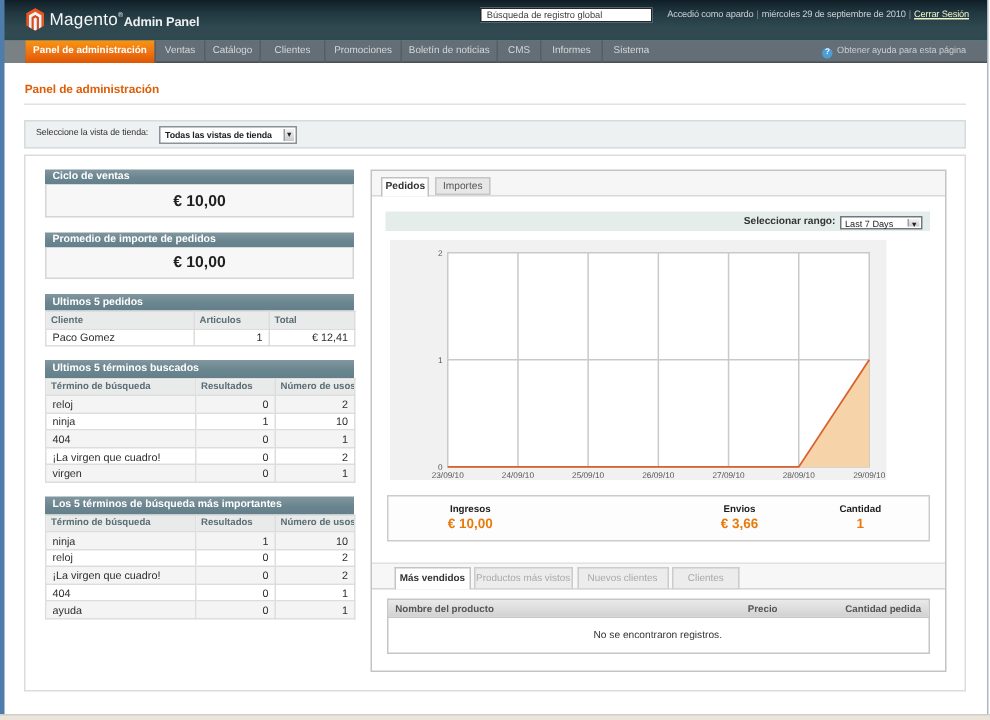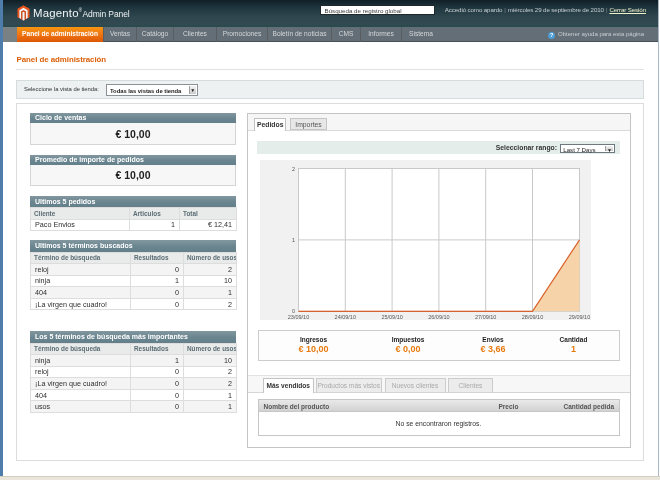--- a/index.html
+++ b/index.html
@@ -15,21 +15,21 @@
 #nav .tab { display:inline-block; height:14.5px; line-height:13.5px; text-align:center; font-size:6.6px; color:#d4d8da; border-left:1px solid #575d61; vertical-align:top; }
 #navcap { display:inline-block; width:17px; height:14.5px; background:#7a8185; vertical-align:top; }
 #tab-active { display:inline-block; width:86px; height:14.5px; line-height:13.5px; text-align:center; font-size:6.6px; font-weight:bold; color:#fff; vertical-align:top;
   background:linear-gradient(180deg,#f79511 0%,#ee7212 55%,#dd5704 100%); }
 #navhelp { right:16px; top:30px; font-size:6.1px; letter-spacing:-0.05px; color:#c9ced1; }
 #navhelp .q { display:inline-block; width:7px; height:7px; border-radius:50%; background:#4e9ed6; color:#fff; font-size:5.5px; line-height:7px; text-align:center; font-weight:bold; vertical-align:-1px; margin-right:3px;}
 
 #logoicon { left:16.5px; top:4px; }
 #logotext { left:33px; top:6.5px; font-size:11.4px; color:#f4f6f7; letter-spacing:0.2px; }
 #logosup { font-size:4.5px; vertical-align:5.5px; }
-#logosub { left:82.5px; top:9px; font-size:8.5px; font-weight:normal; color:#eef1f2; letter-spacing:-0.1px;}
+#logosub { left:82.5px; top:9px; font-size:8.5px; font-weight:bold; color:#eef1f2; letter-spacing:-0.1px;}
 #hsearch { left:320px; top:4.5px; width:115px; height:10.5px; background:#fff; border:1px solid #20282c; font-size:6.2px; color:#3c3c3c; line-height:10px; padding-left:3.5px; }
 #hright { right:14px; top:6px; font-size:6.2px; letter-spacing:-0.12px; color:#c7ced1; }
 #hright .sep { color:#7f8c91; margin:0 2px; }
 #hright a { color:#eef2c8; text-decoration:underline; }
 
 #pagehead { left:16.5px; top:54.5px; font-size:7.9px; letter-spacing:-0.05px; font-weight:bold; color:#dd5e06; }
 #hr1 { left:16px; top:69px; width:628px; height:1px; background:#e2e2e2; }
 
 #switcher { left:16px; top:79.5px; width:628px; height:19.5px; background:#edf1f1; border:1px solid #d5dcde; }
 #switcher label { position:absolute; left:7px; top:5.5px; font-size:5.9px; letter-spacing:-0.05px; color:#333; }
@@ -131,21 +131,21 @@
           <col style="width:50px">
           <col style="width:57px">
         </colgroup>
       <tbody>
           <tr>
             <th>Cliente</th>
             <th>Articulos</th>
             <th>Total</th>
           </tr>
       <tr>
-            <td>Paco Envios</td>
+            <td>Paco Gomez</td>
             <td class="tr">1</td>
             <td class="tr">€ 12,41</td>
           </tr>
     </tbody>
       </table>
   </div>
   <div class="lbox" style="top:136.5px">
     <div class="bhead">Ultimos 5 términos buscados</div>
     <table class="dtab">
       <colgroup>
@@ -172,20 +172,25 @@
       <tr class="odd">
             <td>404</td>
             <td class="tr">0</td>
             <td class="tr">1</td>
           </tr>
       <tr>
             <td>¡La virgen que cuadro!</td>
             <td class="tr">0</td>
             <td class="tr">2</td>
           </tr>
+      <tr class="odd">
+            <td>virgen</td>
+            <td class="tr">0</td>
+            <td class="tr">1</td>
+          </tr>
     </tbody>
       </table>
   </div>
   <div class="lbox" style="top:227.5px">
     <div class="bhead">Los 5 términos de búsqueda más importantes</div>
     <table class="dtab">
       <colgroup>
           <col style="width:100px">
           <col style="width:53px">
           <col style="width:53px">
@@ -210,21 +215,21 @@
             <td>¡La virgen que cuadro!</td>
             <td class="tr">0</td>
             <td class="tr">2</td>
           </tr>
       <tr>
             <td>404</td>
             <td class="tr">0</td>
             <td class="tr">1</td>
           </tr>
       <tr class="odd">
-            <td>usos</td>
+            <td>ayuda</td>
             <td class="tr">0</td>
             <td class="tr">1</td>
           </tr>
     </tbody>
       </table>
   </div>
 
   <div class="abs" id="panel">
     <div id="tabstrip"></div>
     <div class="ttab" id="tabped">Pedidos</div>
@@ -259,24 +264,20 @@
           <text x="272.5" y="158.5" text-anchor="middle">28/09/10</text>
           <text x="319.5" y="158.5" text-anchor="middle">29/09/10</text>
         </g>
       </svg>
     </div>
     <div id="totals">
       <div class="cell" style="left:10px">
           <div class="tl">Ingresos</div>
           <div class="tv">€ 10,00</div>
         </div>
-      <div class="cell" style="left:104.5px">
-          <div class="tl">Impuestos</div>
-          <div class="tv">€ 0,00</div>
-        </div>
       <div class="cell" style="left:189.5px">
           <div class="tl">Envios</div>
           <div class="tv">€ 3,66</div>
         </div>
       <div class="cell" style="left:270px">
           <div class="tl">Cantidad</div>
           <div class="tv">1</div>
         </div>
     </div>
     <div id="btabstrip"></div>

